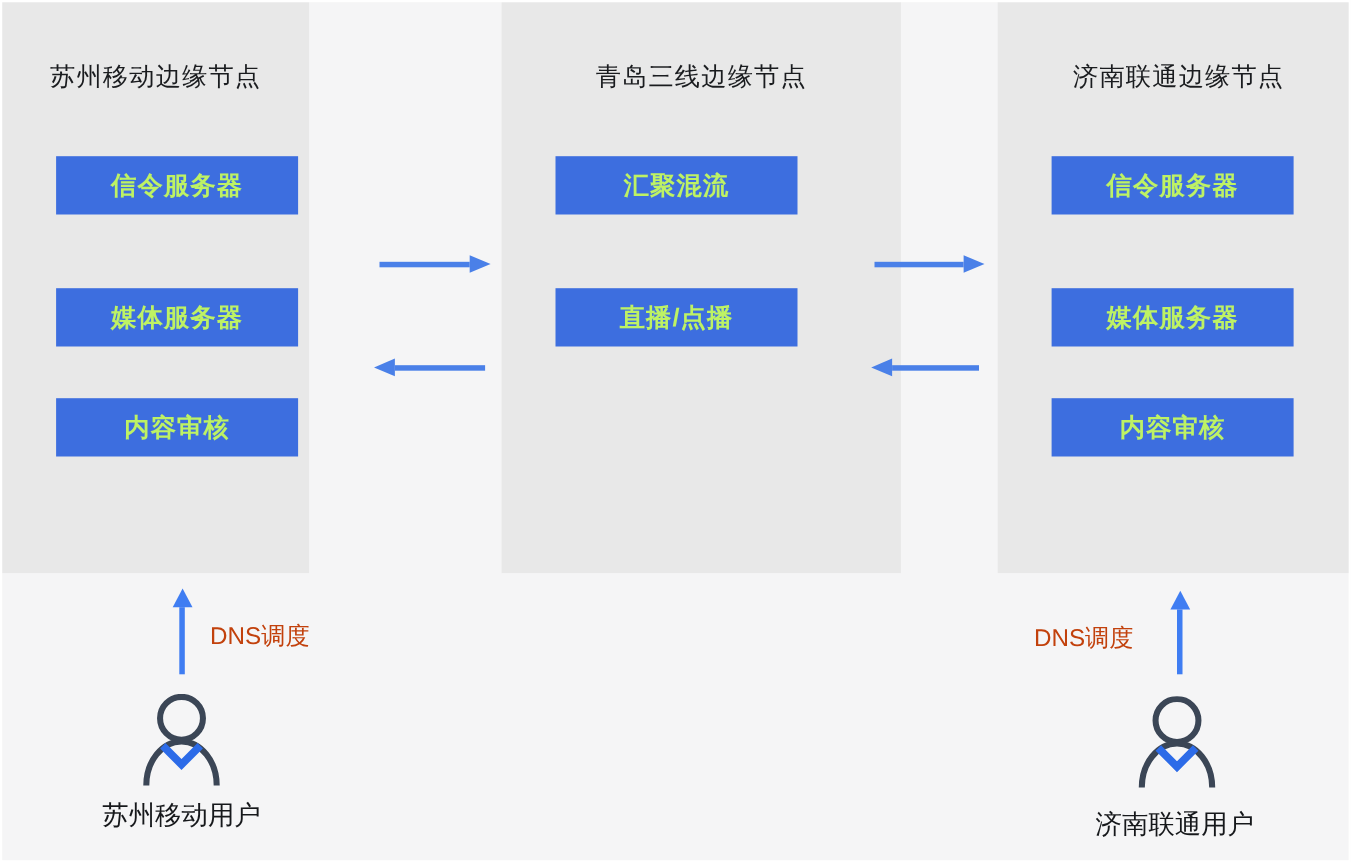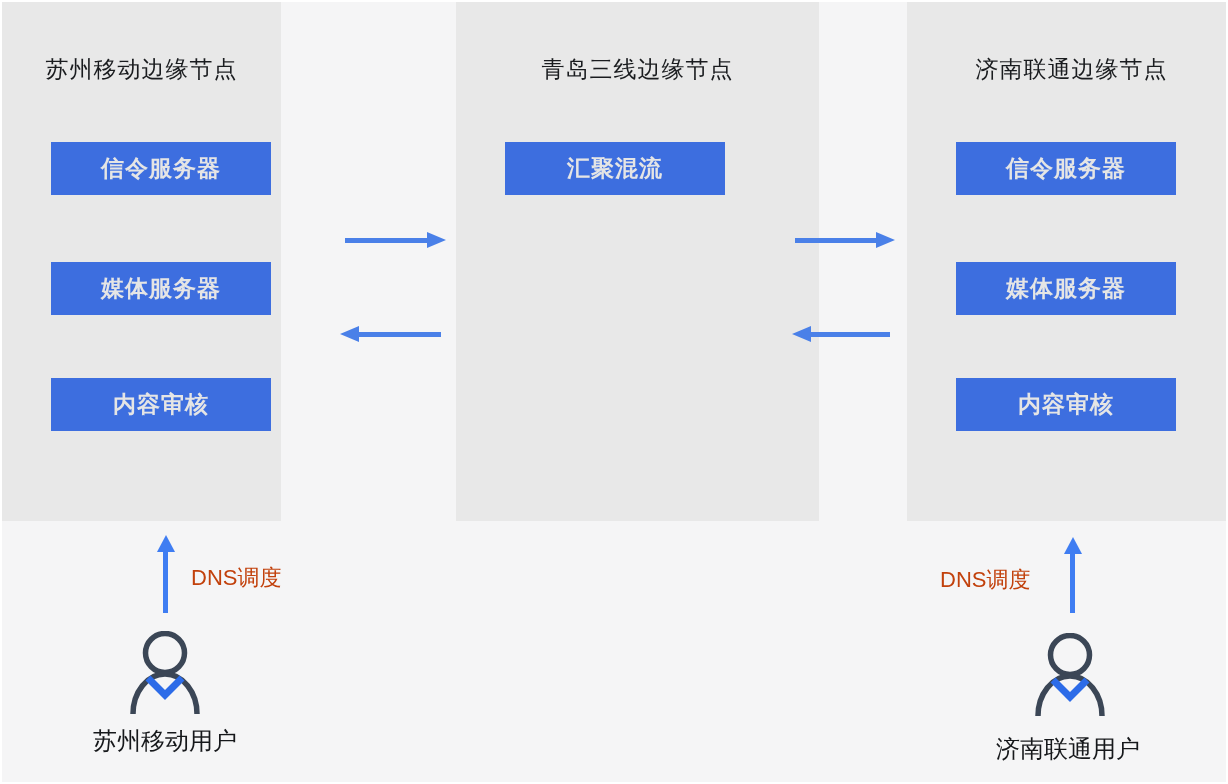--- a/index.html
+++ b/index.html
@@ -33,31 +33,31 @@
     font-size:23px;
     font-weight:500;
     letter-spacing:1px;
     color:#1A1C1F;
   }
   .svc{
     position:absolute;
     left:49px;
     width:220px;height:53px;
     background:#3D6EDF;
-    color:#e5e5e5;
+    color:#bef264;
     font-size:23px;
     font-weight:700;
     letter-spacing:1px;
     display:flex;
     align-items:center;
     justify-content:center;
   }
   .svc-1{top:140px;}
   .svc-2{top:260px;}
-  .svc-3{top:376px;}
+  .svc-3{top:360px;}
   
   .h-arrow{
     position:absolute;
     height:16px;
     display:flex;
     align-items:center;
   }
   .h-arrow .shaft{flex:1;height:5px;background:#4A80E8;}
   .h-arrow .head-right{
     width:0;height:0;
@@ -118,20 +118,21 @@
   <section class="panel panel-left">
     <h2 class="panel-title">苏州移动边缘节点</h2>
     <div class="svc svc-1">信令服务器</div>
     <div class="svc svc-2">媒体服务器</div>
     <div class="svc svc-3">内容审核</div>
   </section>
 
   <section class="panel panel-mid">
     <h2 class="panel-title">青岛三线边缘节点</h2>
     <div class="svc svc-1">汇聚混流</div>
+    <div class="svc svc-2">直播/点播</div>
   </section>
 
   <section class="panel panel-right">
     <h2 class="panel-title">济南联通边缘节点</h2>
     <div class="svc svc-1">信令服务器</div>
     <div class="svc svc-2">媒体服务器</div>
     <div class="svc svc-3">内容审核</div>
   </section>
 
   <div class="h-arrow" style="left:343px;top:230px;width:101px;">

